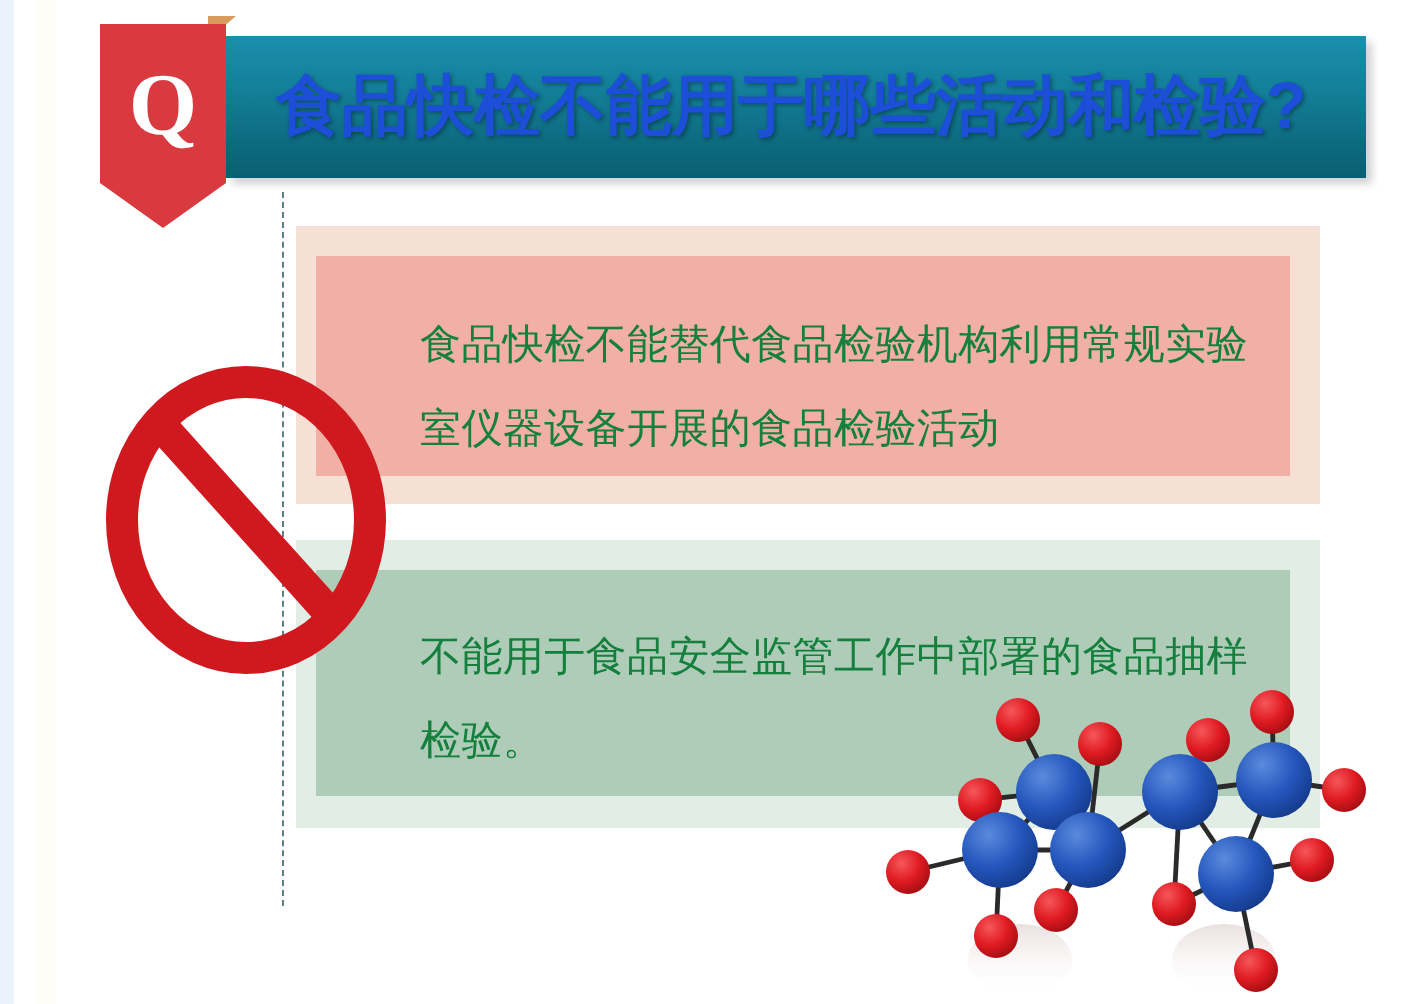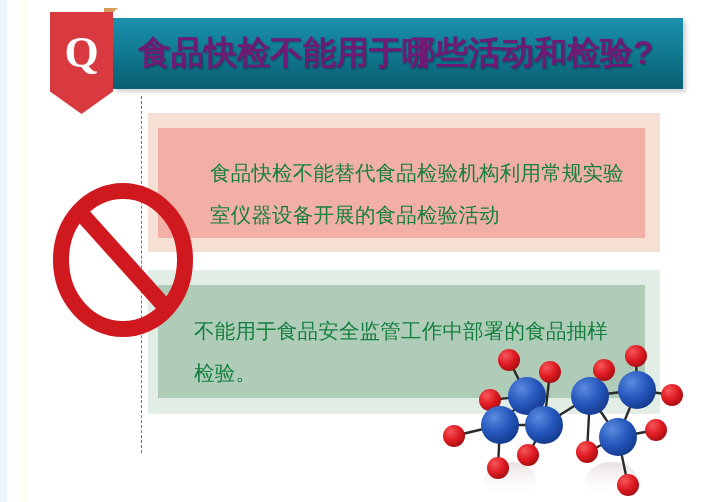--- a/index.html
+++ b/index.html
@@ -45,21 +45,21 @@
     background: linear-gradient(180deg, #1a8fad 0%, #137e97 40%, #0d6b80 75%, #0a5f72 100%);
     box-shadow: 3px 3px 4px rgba(0,0,0,0.18);
   }
   .banner-title {
     position: absolute;
     left: 138px;
     top: 22px;
     width: 540px;
     height: 62px;
     line-height: 62px;
-    color: #701a75;
+    color: #1d4ed8;
     font-size: 33px;
     font-weight: bold;
     letter-spacing: 0px;
     white-space: nowrap;
     text-shadow: 1px 1px 2px rgba(0,0,0,0.35);
   }
   .ribbon-fold {
     position: absolute;
     left: 104px; top: 8px;
     width: 0; height: 0;
@@ -127,22 +127,23 @@
     font-size: 20.5px;
     line-height: 42px;
     letter-spacing: 0.2px;
     white-space: pre-line;
   }
   .pink-text {
     left: 210px; top: 152px;
     width: 430px;
   }
   .green-text {
-    left: 194px; top: 310px;
+    left: 210px; top: 310px;
     width: 430px;
+    font-family: Liberation Mono, monospace;
   }
 
   
   .prohibit {
     position: absolute;
     left: 52px; top: 182px;
     width: 142px; height: 156px;
   }
 
   

